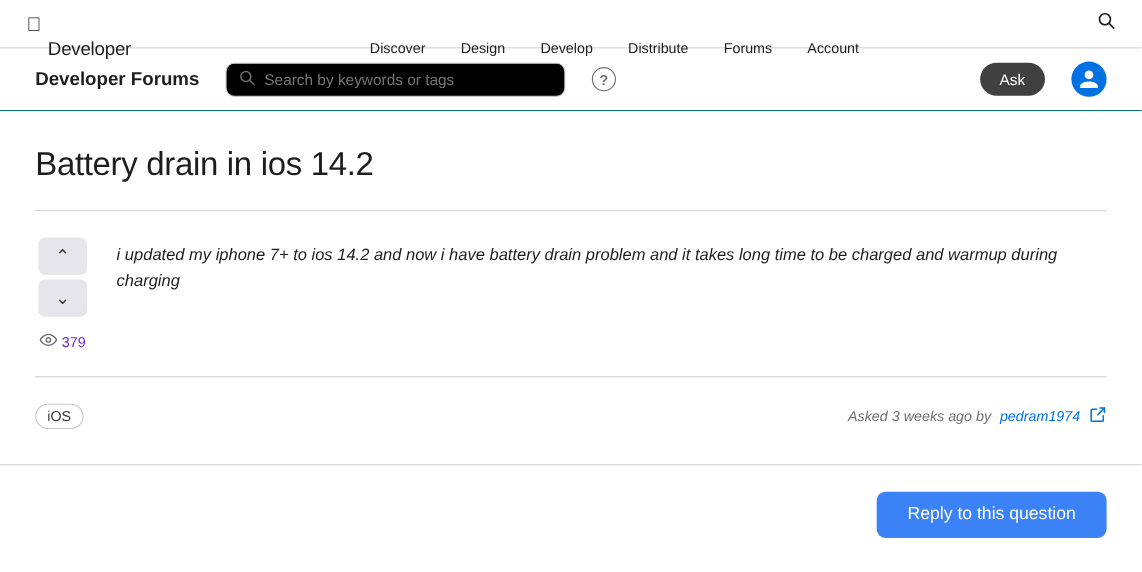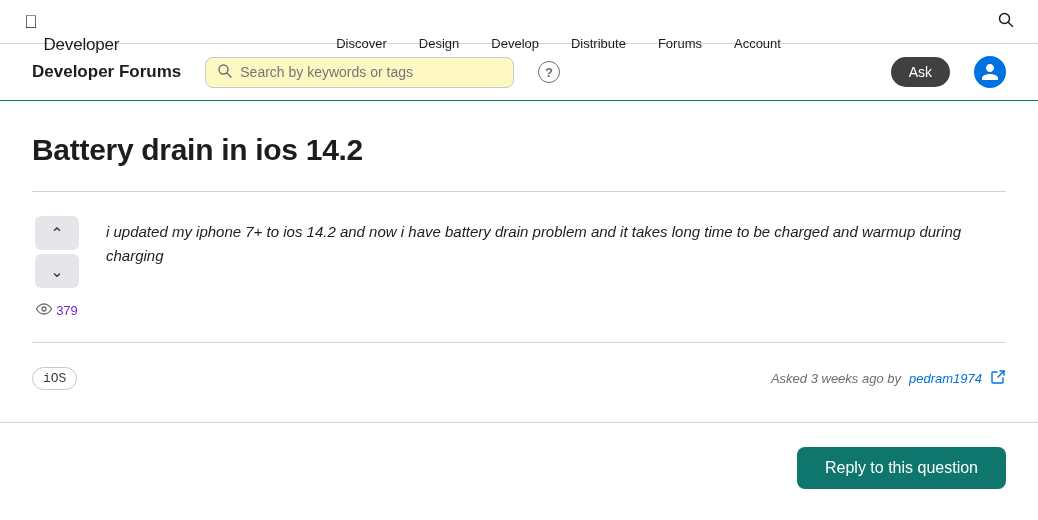--- a/index.html
+++ b/index.html
@@ -68,21 +68,21 @@
       color: #1d1d1f;
     }
     .search-bar-container {
       display: flex;
       align-items: center;
       flex: 1;
       max-width: 480px;
       border: 1px solid #c7c7cc;
       border-radius: 8px;
       padding: 6px 12px;
-      background: #fef9c3;
+      background: #000000;
       gap: 8px;
     }
     .search-bar-container input {
       border: none;
       outline: none;
       font-size: 14px;
       color: #6e6e73;
       width: 100%;
       background: transparent;
     }
@@ -132,21 +132,21 @@
     .forums-header-spacer {
       flex: 1;
     }
 
     
     .main-content {
       padding: 32px 32px 16px 32px;
     }
     .question-title {
       font-size: 30px;
-      font-weight: 700;
+      font-weight: 400;
       color: #1d1d1f;
       margin-bottom: 24px;
       letter-spacing: -0.3px;
     }
     .divider {
       border: none;
       border-top: 1px solid #d2d2d7;
       margin: 0 0 24px 0;
     }
 
@@ -208,21 +208,20 @@
       padding: 8px 0;
     }
     .tag-badge {
       display: inline-block;
       padding: 3px 10px;
       border: 1px solid #c7c7cc;
       border-radius: 14px;
       font-size: 13px;
       color: #3a3a3c;
       background: #fff;
-      font-family: Liberation Mono, monospace;
     }
     .post-meta-right {
       display: flex;
       align-items: center;
       gap: 8px;
       font-size: 13px;
       color: #6e6e73;
       font-style: italic;
     }
     .post-meta-right a {
@@ -237,21 +236,21 @@
 
     
     .reply-section {
       display: flex;
       justify-content: flex-end;
       padding: 24px 32px 24px 32px;
       border-top: 1px solid #d2d2d7;
       margin-top: 8px;
     }
     .reply-button {
-      background: #0f766e;
+      background: #3b82f6;
       color: #fff;
       border: none;
       border-radius: 8px;
       padding: 12px 28px;
       font-size: 16px;
       font-weight: 500;
       cursor: pointer;
     }
   </style>
 </head>

